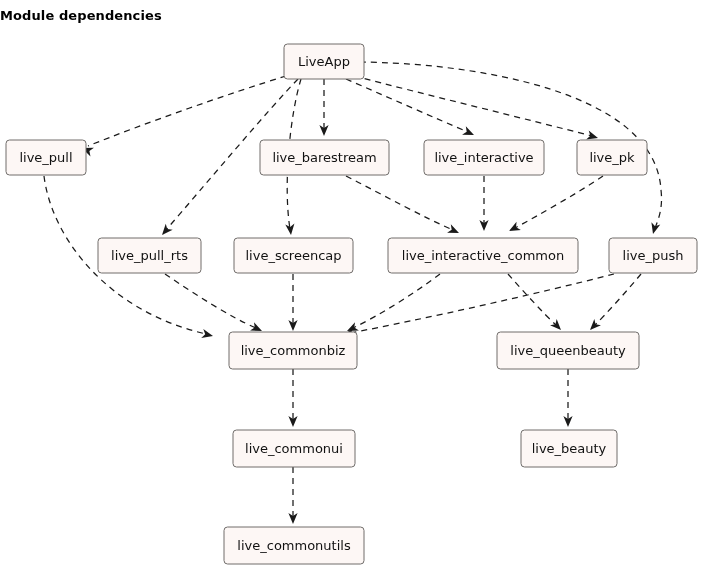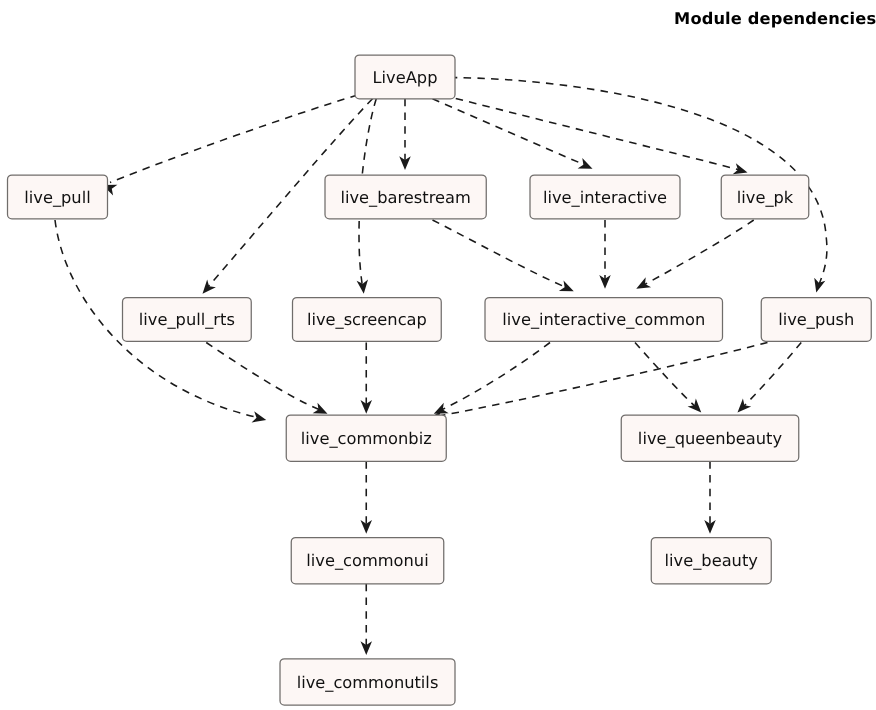--- a/index.html
+++ b/index.html
@@ -16,21 +16,21 @@
   #graph-root {
     position: relative;
     width: 701px;
     height: 568px;
   }
   #graph-title {
     position: absolute;
     left: 0;
     top: 8px;
     width: 701px;
-    text-align: right;
+    text-align: left;
     font-family: "DejaVu Sans", sans-serif;
     font-size: 13px;
     font-weight: bold;
     color: #000000;
     letter-spacing: 0.1px;
   }
   #graph-svg {
     position: absolute;
     left: 0;
     top: 0;

